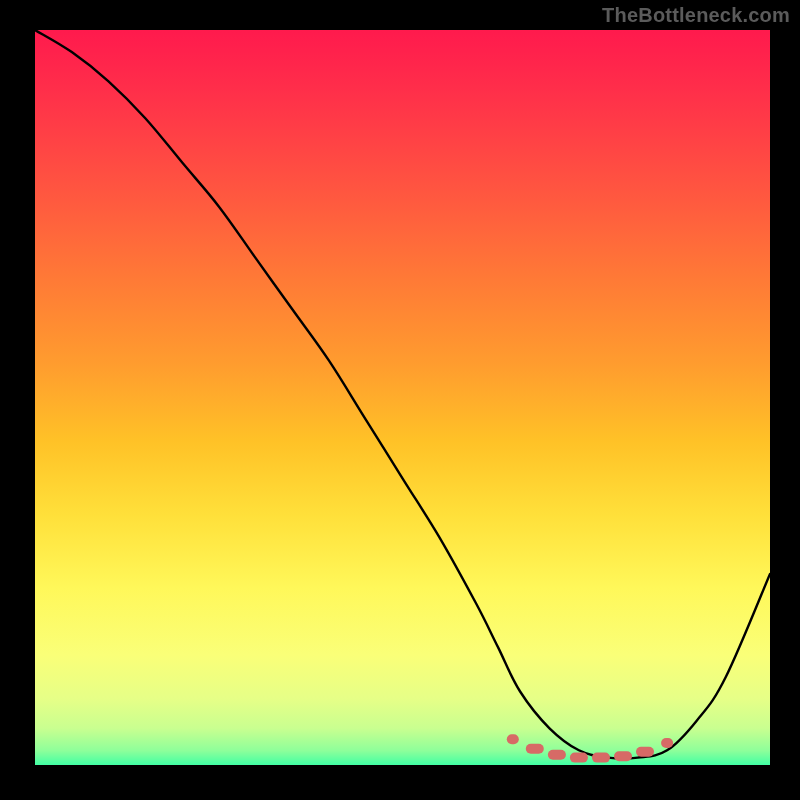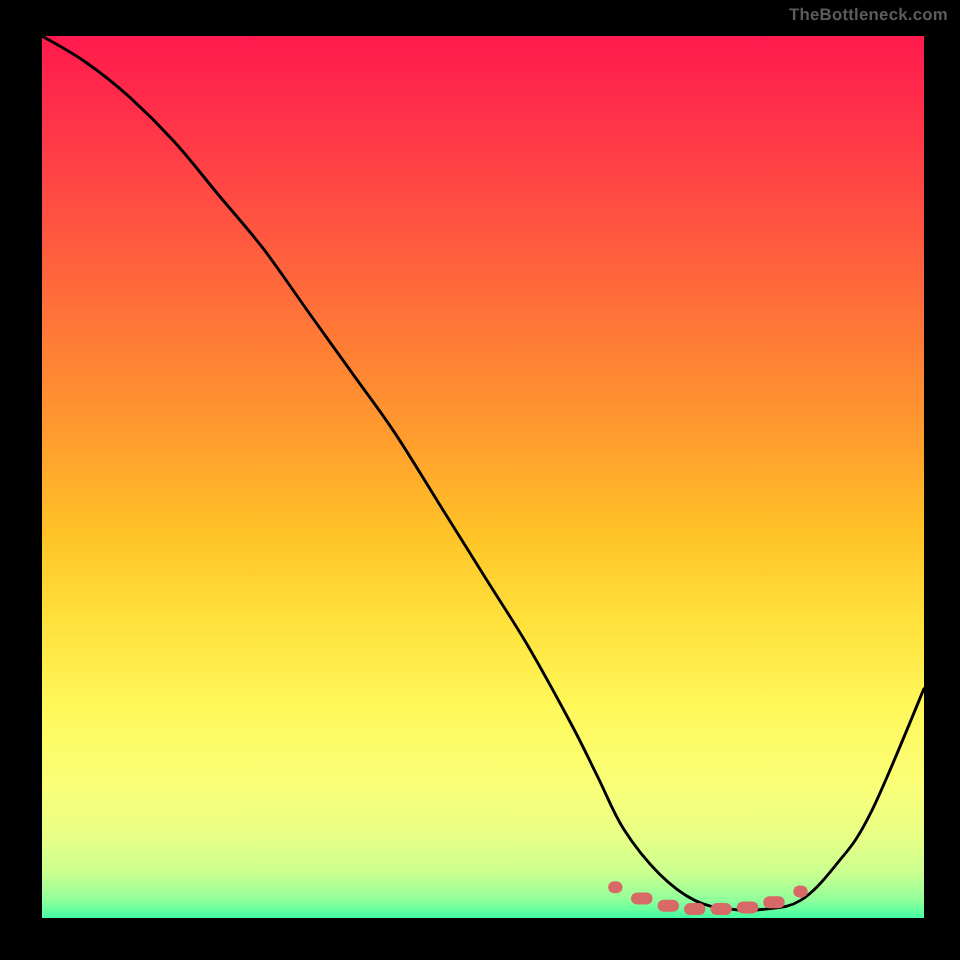--- a/index.html
+++ b/index.html
@@ -8,21 +8,21 @@
     position: relative;
     width: 800px;
     height: 800px;
     background: #000;
   }
   .watermark {
     position: absolute;
     top: 4px;
     right: 10px;
     font-family: Arial, Helvetica, sans-serif;
-    font-size: 14px;
+    font-size: 20px;
     font-weight: 600;
     color: #5b5b5b;
     letter-spacing: 0.2px;
   }
   .plot {
     position: absolute;
     left: 35px;
     top: 30px;
     width: 735px;
     height: 735px;

